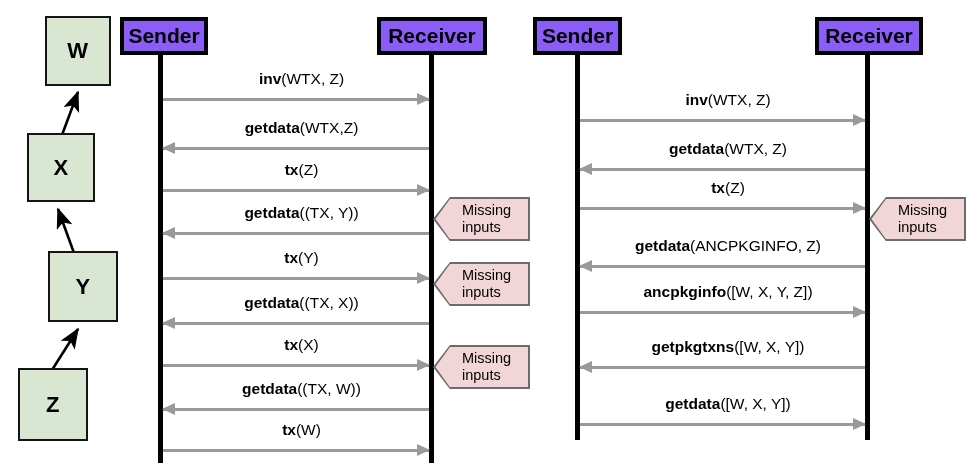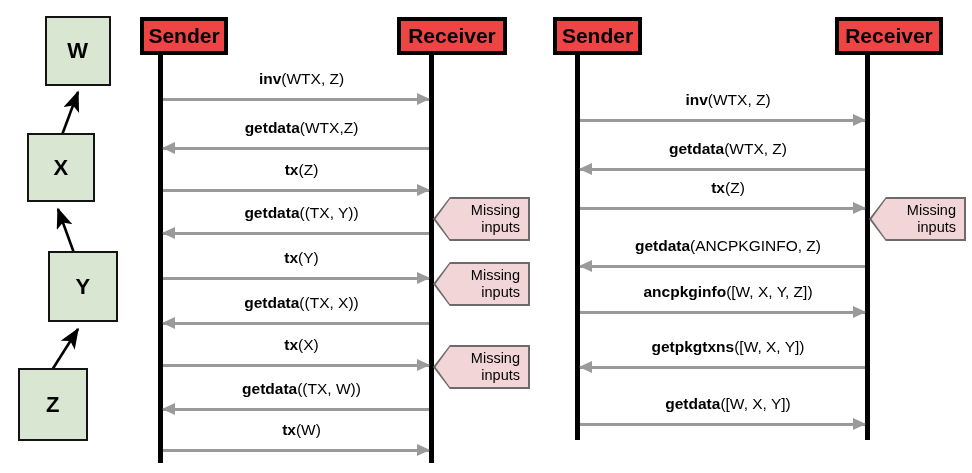--- a/index.html
+++ b/index.html
@@ -40,30 +40,29 @@
     top: 0;
     width: 972px;
     height: 473px;
     pointer-events: none;
   }
 
   
   .actor-box {
     position: absolute;
     box-sizing: border-box;
-    background: #ef4444;
+    background: #8b5cf6;
     border: 4px solid #000000;
     display: flex;
     align-items: center;
     justify-content: center;
     font-weight: bold;
     font-size: 21px;
     color: #000000;
     white-space: nowrap;
-    margin-left: 20px;
   }
 
   
   .lifeline {
     position: absolute;
     width: 5px;
     background: #000000;
   }
 
   
@@ -113,21 +112,21 @@
   .callout {
     position: absolute;
     box-sizing: border-box;
     background: #f2d5d6;
     border: 2px solid #6b6b6b;
     border-left: none;
     padding: 3px 8px 3px 12px;
     font-size: 14.5px;
     line-height: 1.18;
     color: #000000;
-    text-align: right;
+    text-align: left;
   }
   .callout::before {
     content: "";
     position: absolute;
     left: -15px;
     top: -2px;
     bottom: -2px;
     width: 15px;
     background: #f2d5d6;
     clip-path: polygon(100% 0, 100% 100%, 0 50%);

